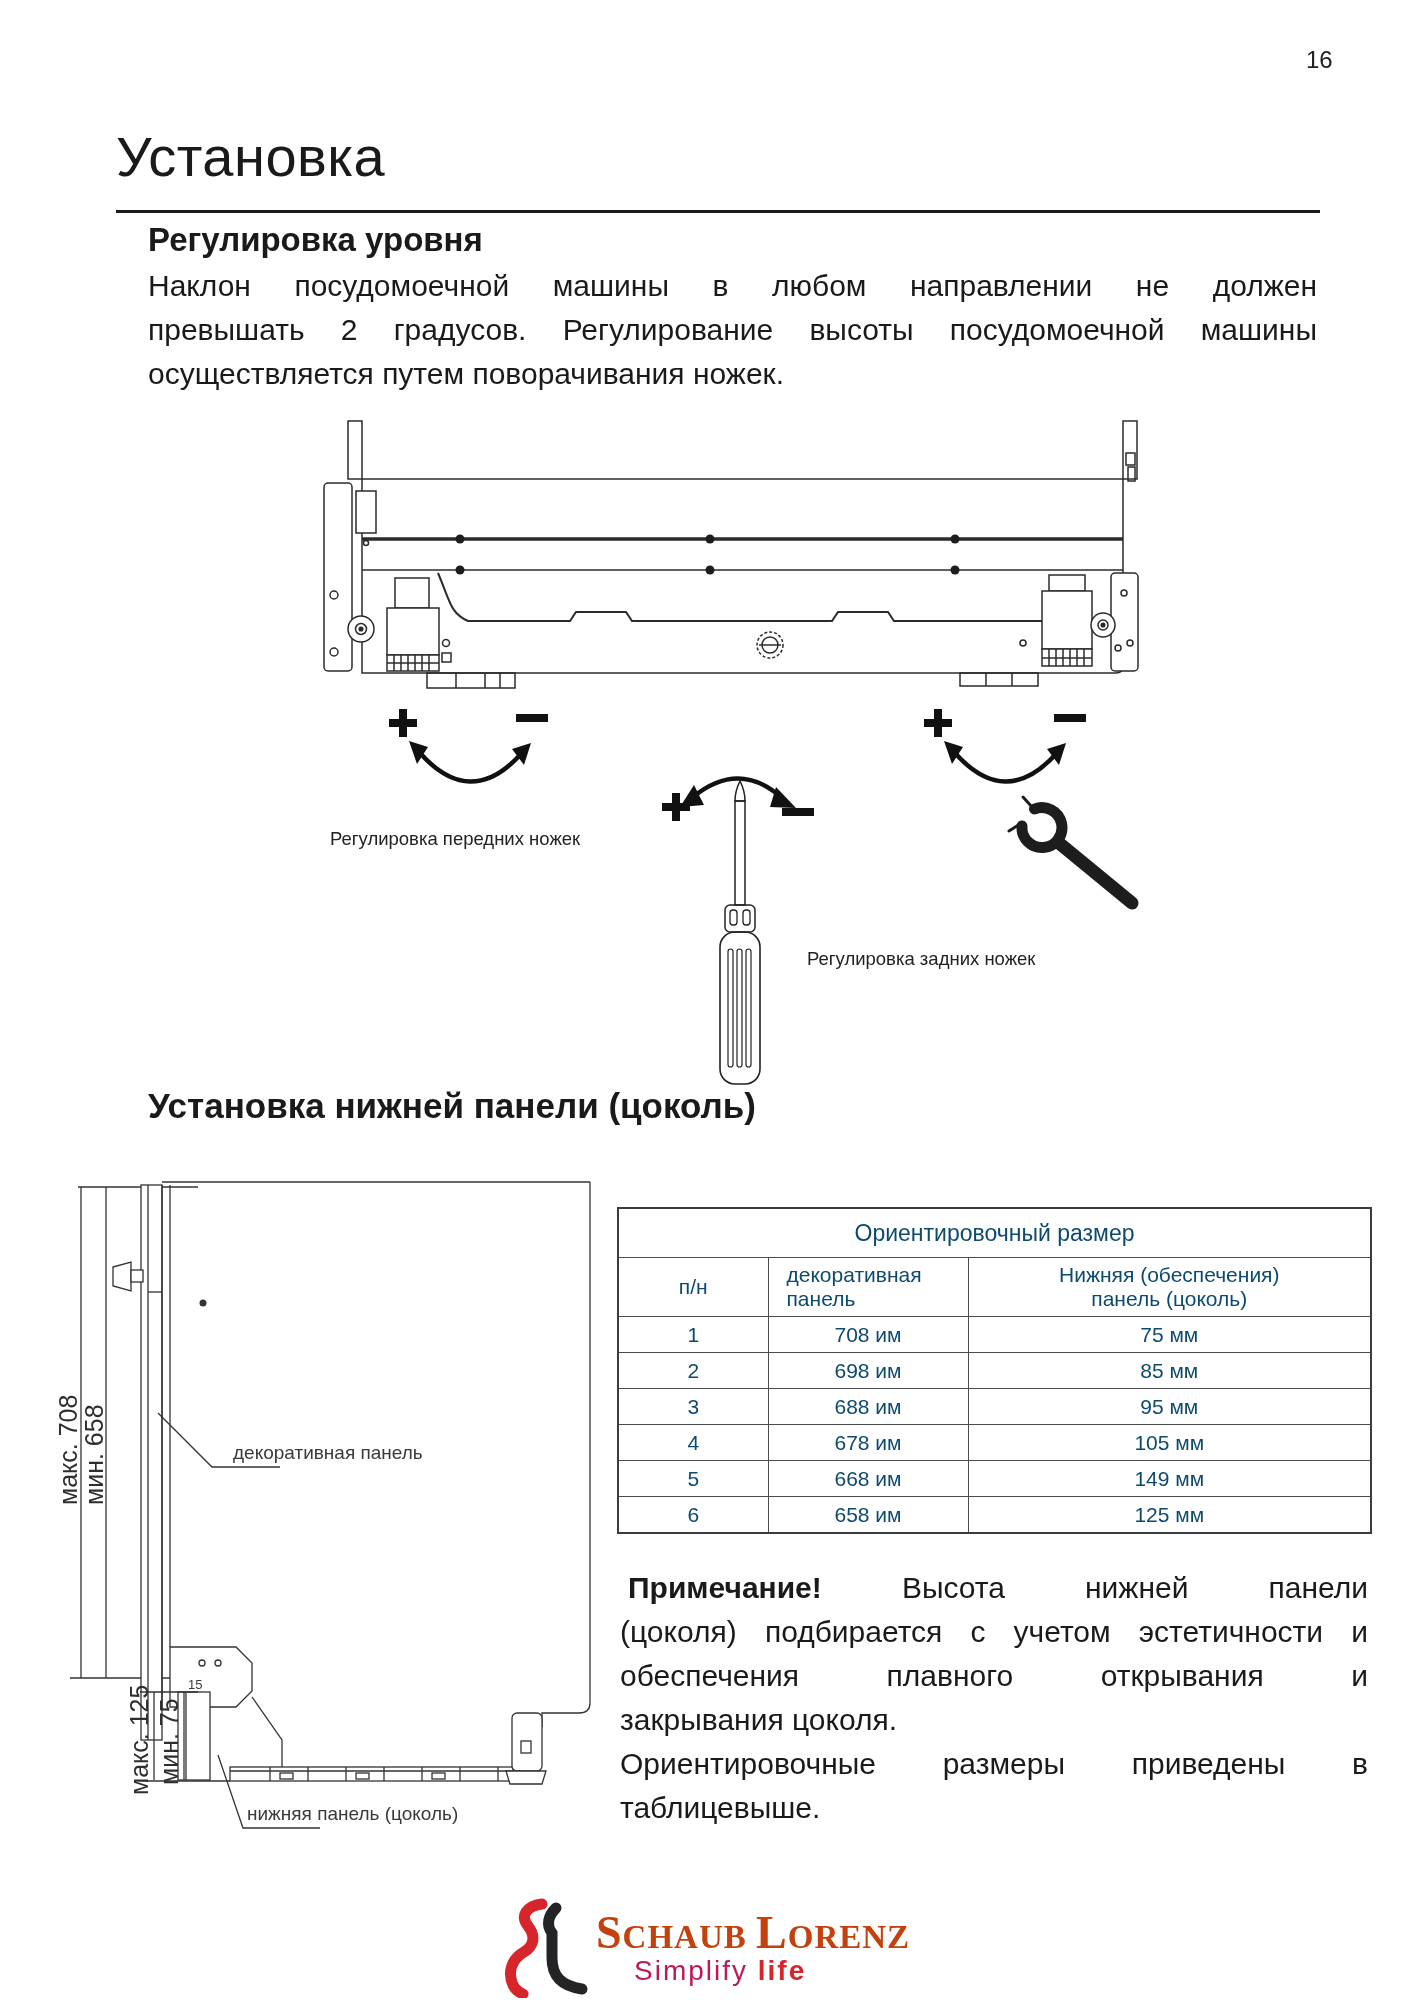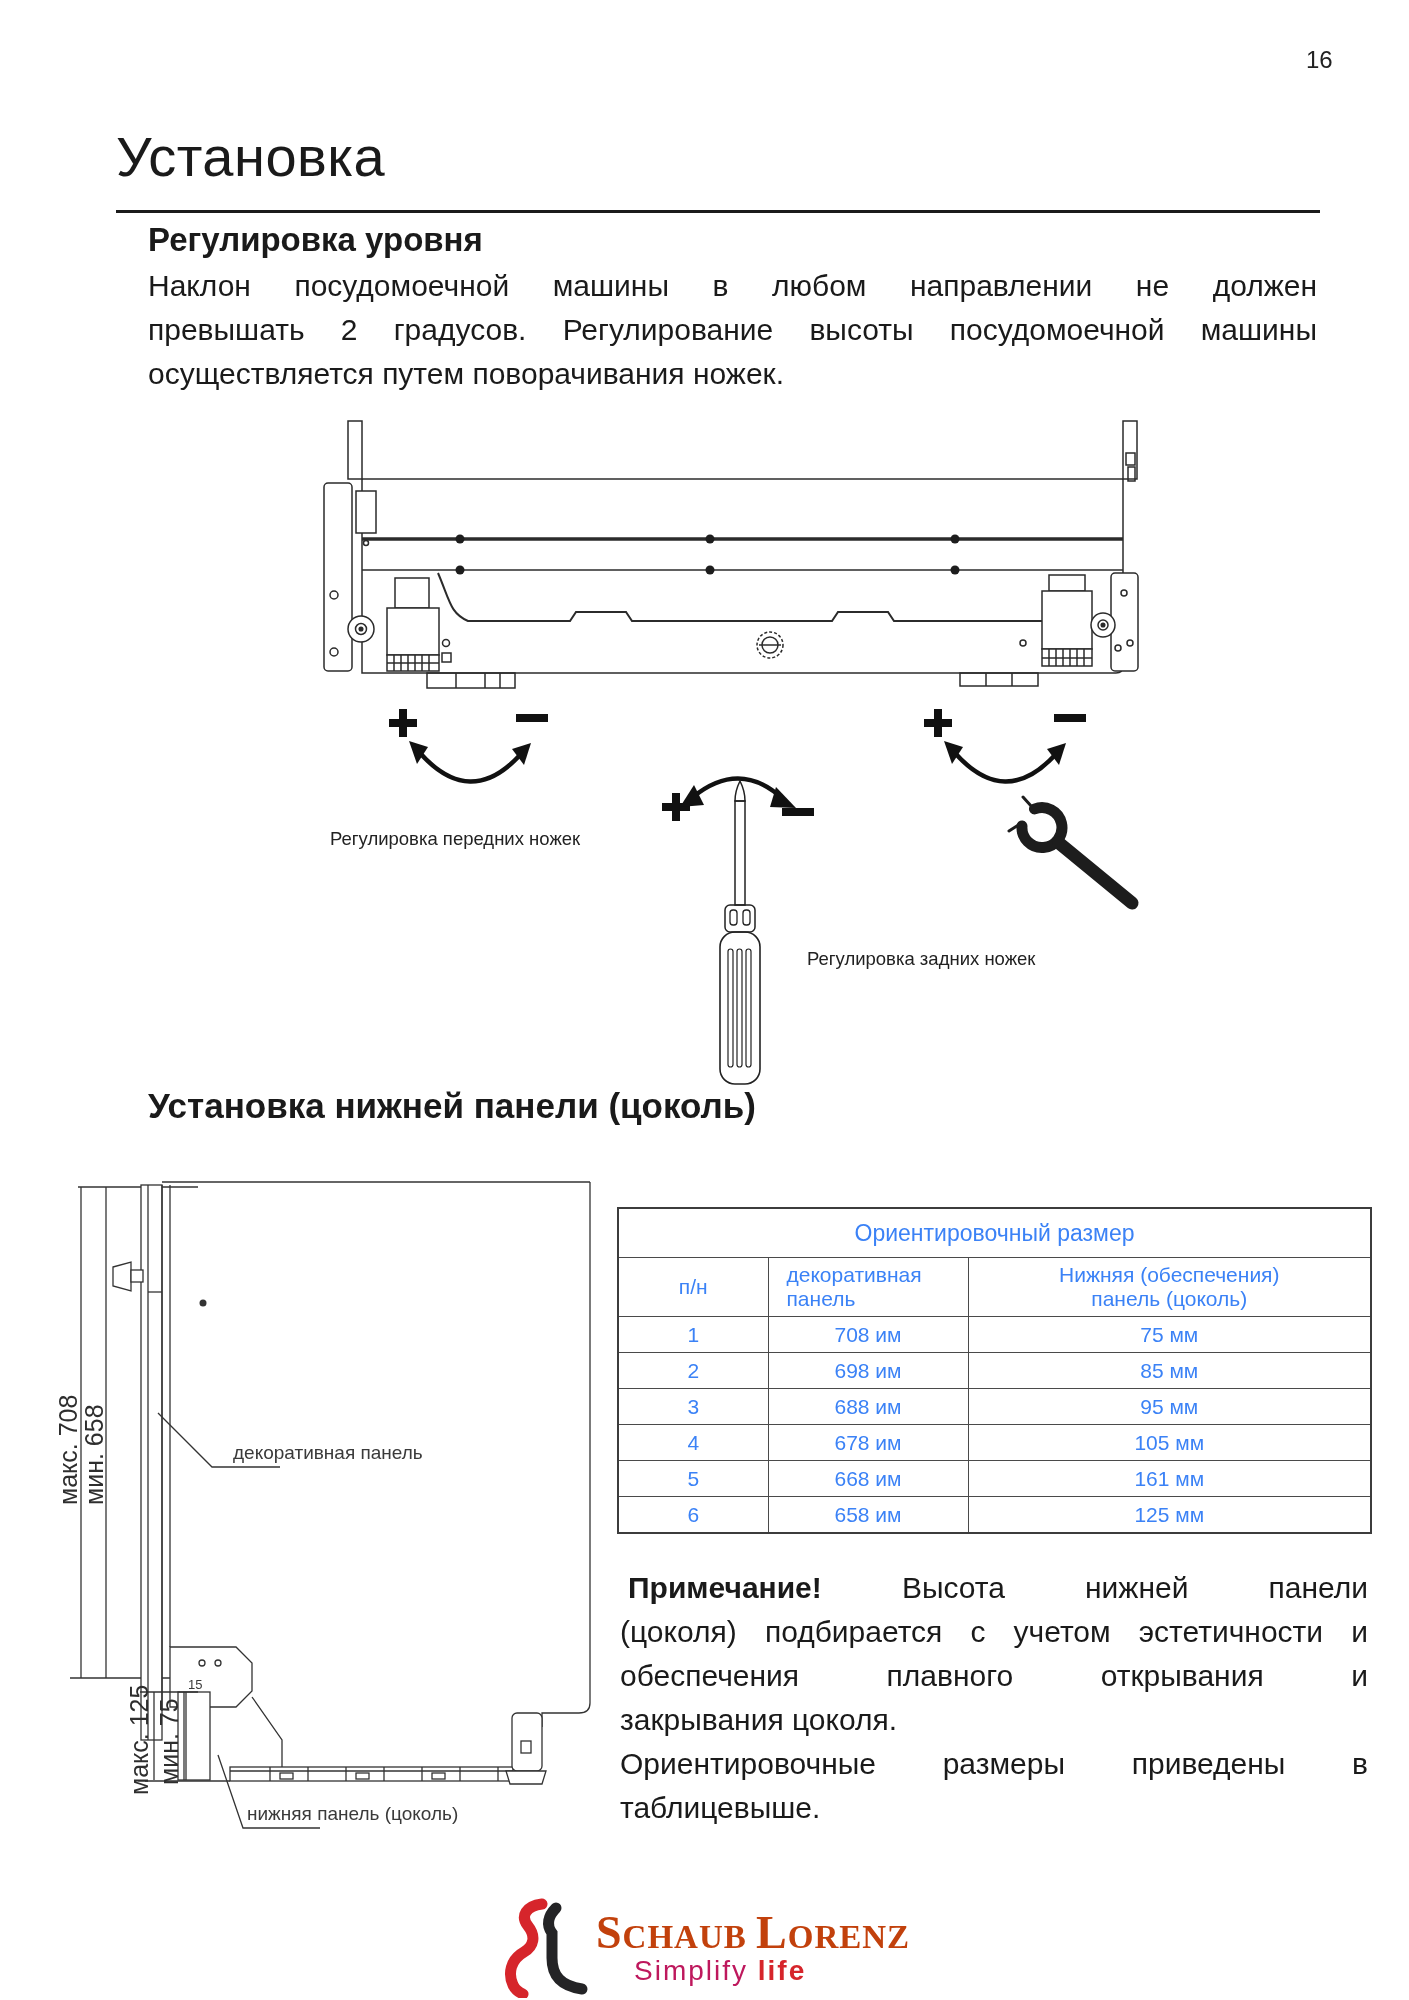--- a/index.html
+++ b/index.html
@@ -13,21 +13,21 @@
   #doc-title{left:116px;top:124px;font-size:56px;font-weight:400;letter-spacing:0.5px;}
   #title-rule{left:116px;top:210px;width:1204px;height:3px;background:#1b1b1b;}
   #sec1-heading{left:148px;top:221px;font-size:33px;font-weight:700;}
   #sec1-para{left:148px;top:264px;width:1169px;font-size:30px;line-height:44px;}
   .jl{text-align:justify;text-align-last:justify;}
   #sec2-heading{left:148px;top:1086px;font-size:35px;font-weight:700;}
 
   
   #size-table-wrap{left:617px;top:1207px;}
   table.dim{border-collapse:collapse;table-layout:fixed;width:753px;border:2px solid #3c3c3c;}
-  table.dim td,table.dim th{border:1px solid #4a4a4a;font-weight:400;color:#3b82f6;}
+  table.dim td,table.dim th{border:1px solid #4a4a4a;font-weight:400;color:#0c4a6e;}
   td.t-title{height:46px;text-align:center;font-size:23px;}
   tr.cols td{height:56px;font-size:21px;vertical-align:middle;}
   td.c-num{text-align:center;}
   td.c-decor{text-align:left;padding-left:18px;}
   td.c-plinth{text-align:center;padding:0 58px;}
   tr.data td{height:33px;font-size:21px;text-align:center;}
 
   #note{left:620px;top:1566px;width:748px;font-size:30px;line-height:44px;}
   #note .first{padding-left:8px;}
   #note strong{font-weight:700;}
@@ -260,21 +260,21 @@
         <td>95 мм</td>
       </tr>
       <tr class="data">
         <td>4</td>
         <td>678 им</td>
         <td>105 мм</td>
       </tr>
       <tr class="data">
         <td>5</td>
         <td>668 им</td>
-        <td>161 мм</td>
+        <td>149 мм</td>
       </tr>
       <tr class="data">
         <td>6</td>
         <td>658 им</td>
         <td>125 мм</td>
       </tr>
     </tbody>
       </table>
   </div>
 

